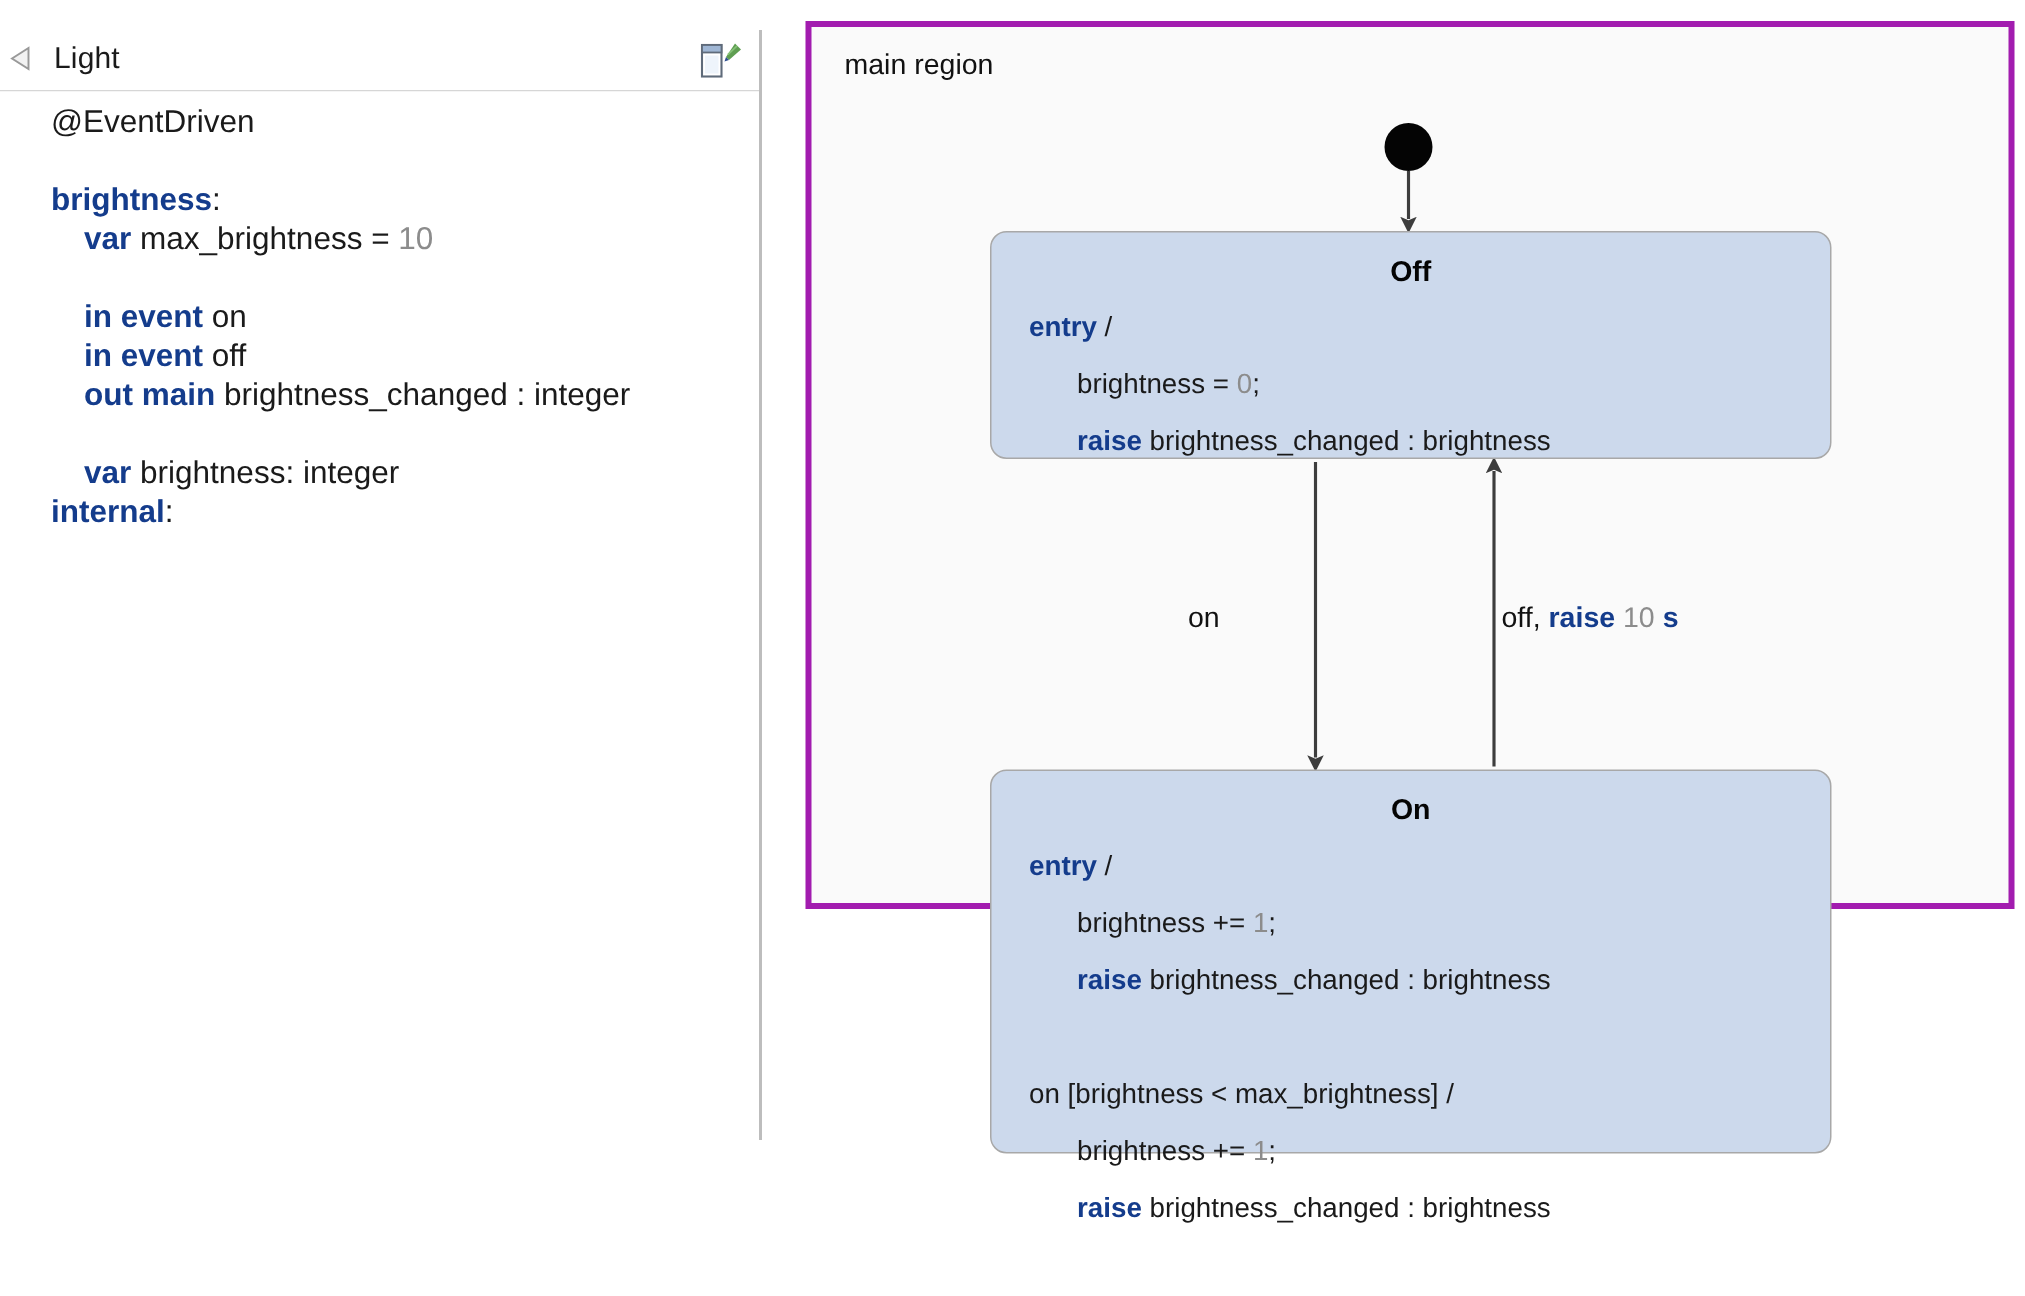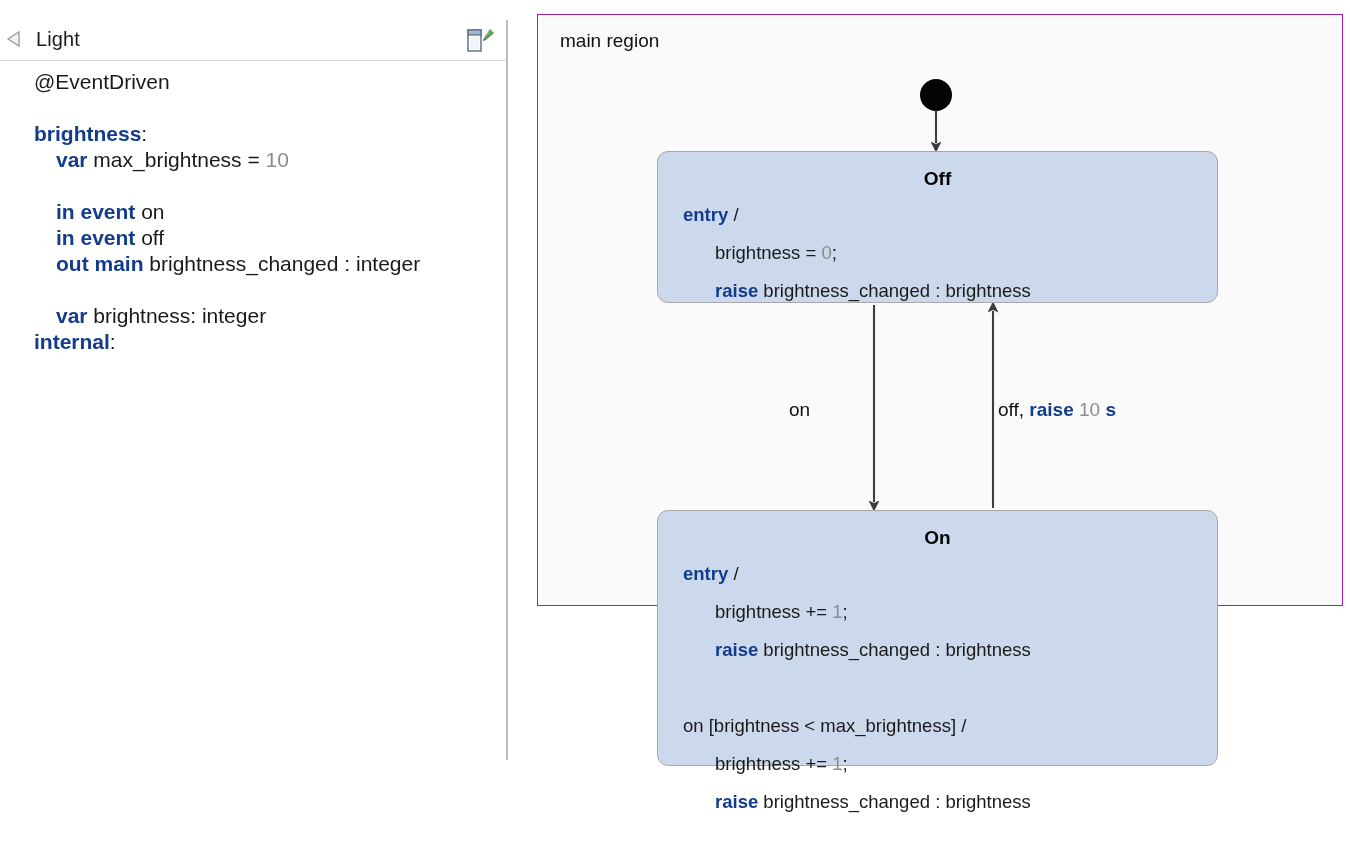--- a/index.html
+++ b/index.html
@@ -98,21 +98,21 @@
   .num  { color: #8c8c8c; }
 
   
   .diagram-panel {
     position: absolute;
     left: 537px;
     top: 14px;
     width: 806px;
     height: 592px;
     background: #fafafa;
-    border: 1px solid #a21caf;
+    border: 4px solid #a21caf;
     box-sizing: border-box;
   }
 
   .region-label {
     position: absolute;
     left: 22px;
     top: 15px;
     font-size: 19px;
     color: #111111;
     white-space: nowrap;

